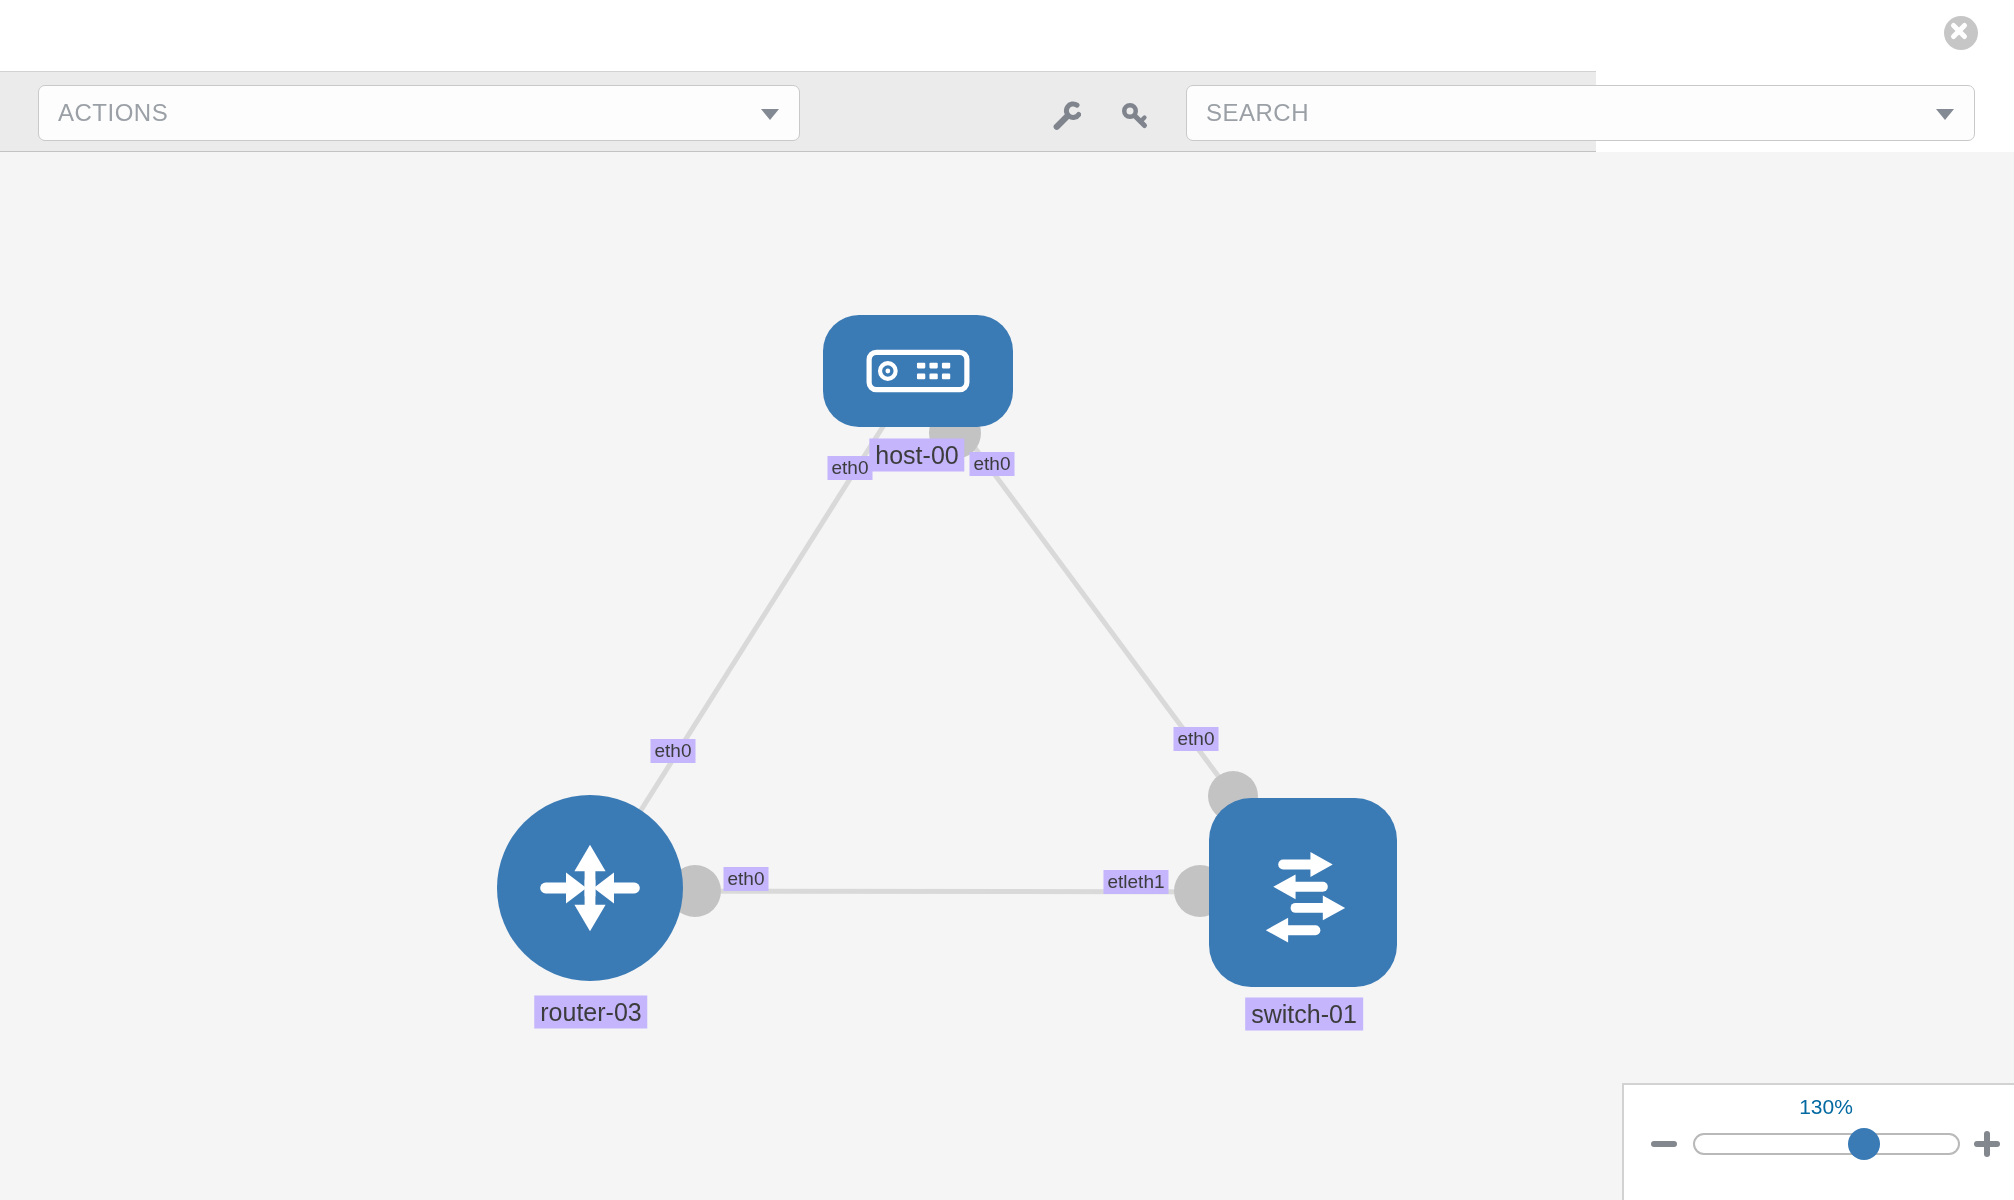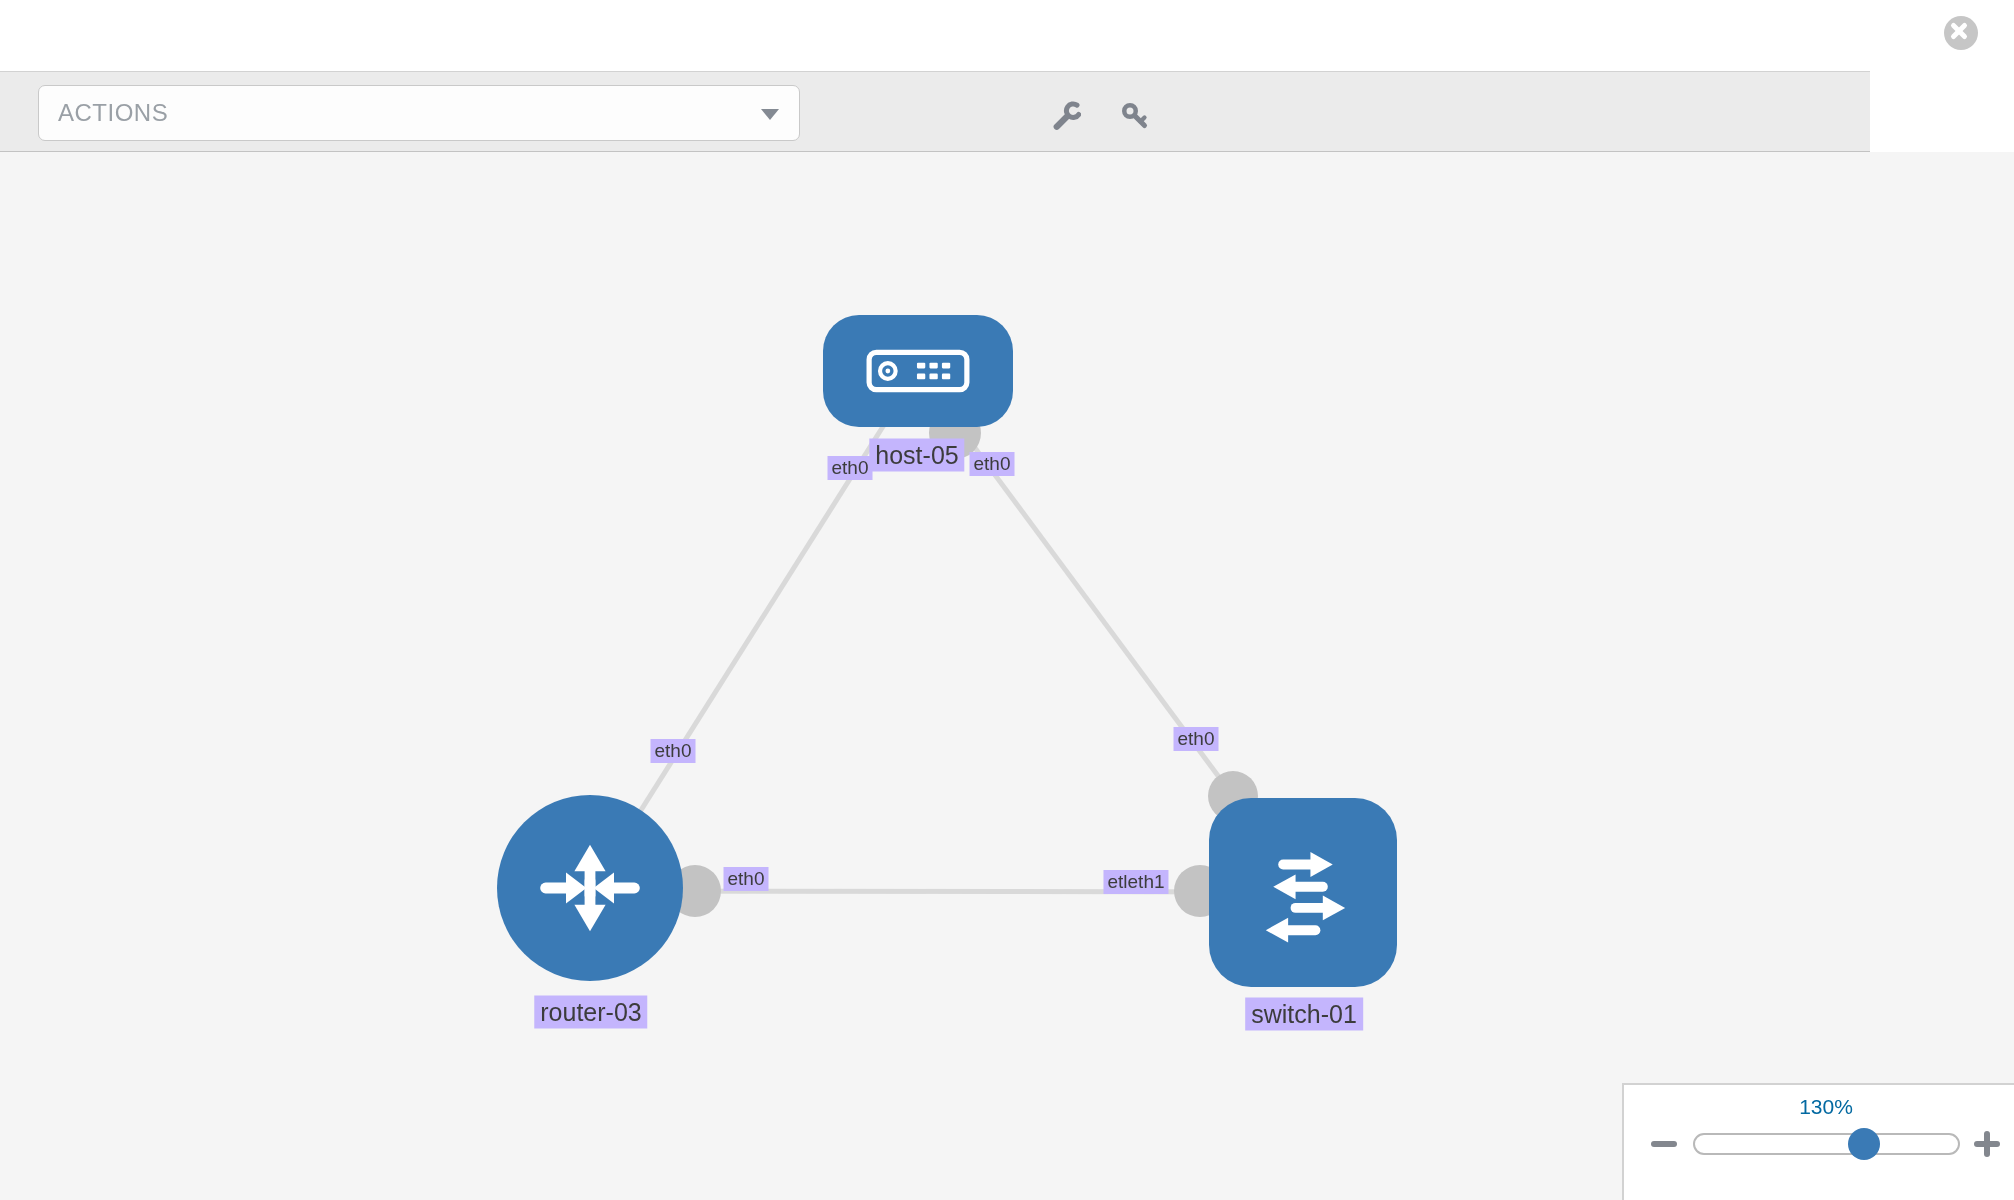--- a/index.html
+++ b/index.html
@@ -6,21 +6,21 @@
   html,body { width:2014px; height:1200px; overflow:hidden;
     font-family:"Liberation Sans","DejaVu Sans",sans-serif; background:#fff; }
 
   
   .header { position:absolute; top:0; left:0; width:2014px; height:71px; background:#fff; }
   .title { position:absolute; left:38px; top:19px; font-size:27px; font-weight:700; color:#4a4a4a; }
   .close-btn { position:absolute; right:36px; top:16px; width:34px; height:34px;
     border-radius:50%; background:#c6c6c6; border:none; cursor:pointer; }
 
   
-  .toolbar { position:absolute; top:71px; left:0; width:1870px; height:81px;
+  .toolbar { position:absolute; top:71px; left:0; width:1596px; height:81px;
     background:#ebebeb; border-top:1px solid #d2d2d2; border-bottom:1px solid #c3c3c3; }
   .select-box { position:absolute; top:13px; height:56px; background:#fdfdfd;
     border:1px solid #c9c9c9; border-radius:7px; }
   .actions-box { left:38px; width:762px; cursor:pointer; }
   .search-box { left:1186px; width:789px; }
   .select-label { position:absolute; left:19px; top:0; line-height:54px;
     font-size:24px; color:#9aa0a6; letter-spacing:0.5px; }
   .search-box input { position:absolute; left:0; top:0; width:730px; height:54px;
     border:none; outline:none; background:transparent; padding-left:19px;
     font-size:24px; color:#444; font-family:inherit; }
@@ -89,20 +89,24 @@
   </button>
 
   <button class="icon-btn key-btn">
     <svg width="30" height="30" viewBox="0 0 24 24">
       <circle cx="8" cy="8" r="4.6" fill="none" stroke="#7f848d" stroke-width="3.6"></circle>
       <path d="M11.5 11.5 L19.6 19.6" fill="none" stroke="#7f848d" stroke-width="4" stroke-linecap="round"></path>
       <path d="M16.4 16.4 L19.6 13.2" fill="none" stroke="#7f848d" stroke-width="3.4" stroke-linecap="round"></path>
     </svg>
   </button>
 
+  <div class="select-box search-box">
+    <input type="text" placeholder="SEARCH" style="">
+    <span class="caret"></span>
+  </div>
 </div>
 
 <div class="canvas">
 
   <svg class="net-svg" width="2014" height="1048" viewBox="0 0 2014 1048">
 
     <line x1="918" y1="219" x2="590" y2="739" stroke="#d9d9d9" stroke-width="5"></line>
     <line x1="918" y1="219" x2="1233" y2="644" stroke="#d9d9d9" stroke-width="5"></line>
     <line x1="590" y1="739" x2="1303" y2="740" stroke="#d9d9d9" stroke-width="5"></line>
 
@@ -160,21 +164,21 @@
     </svg>
   </div>
 
   <span class="chip if-label" style="left:850px; top:316px;">eth0</span>
   <span class="chip if-label" style="left:992px; top:312px;">eth0</span>
   <span class="chip if-label" style="left:673px; top:599px;">eth0</span>
   <span class="chip if-label" style="left:1196px; top:587px;">eth0</span>
   <span class="chip if-label" style="left:746px; top:727px;">eth0</span>
   <span class="chip if-label" style="left:1136px; top:730px;">etleth1</span>
 
-  <span class="chip node-label" style="left:917px; top:303px;">host-05</span>
+  <span class="chip node-label" style="left:917px; top:303px;">host-00</span>
   <span class="chip node-label" style="left:591px; top:860px;">router-03</span>
   <span class="chip node-label" style="left:1304px; top:862px;">switch-01</span>
 
   <div class="zoom-panel">
     <span class="zoom-level">130%</span>
     <button class="zoom-minus">
       <svg width="30" height="30" viewBox="0 0 30 30">
         <line x1="5" y1="15" x2="25" y2="15" stroke="#83878e" stroke-width="6" stroke-linecap="round"></line>
       </svg>
     </button>

